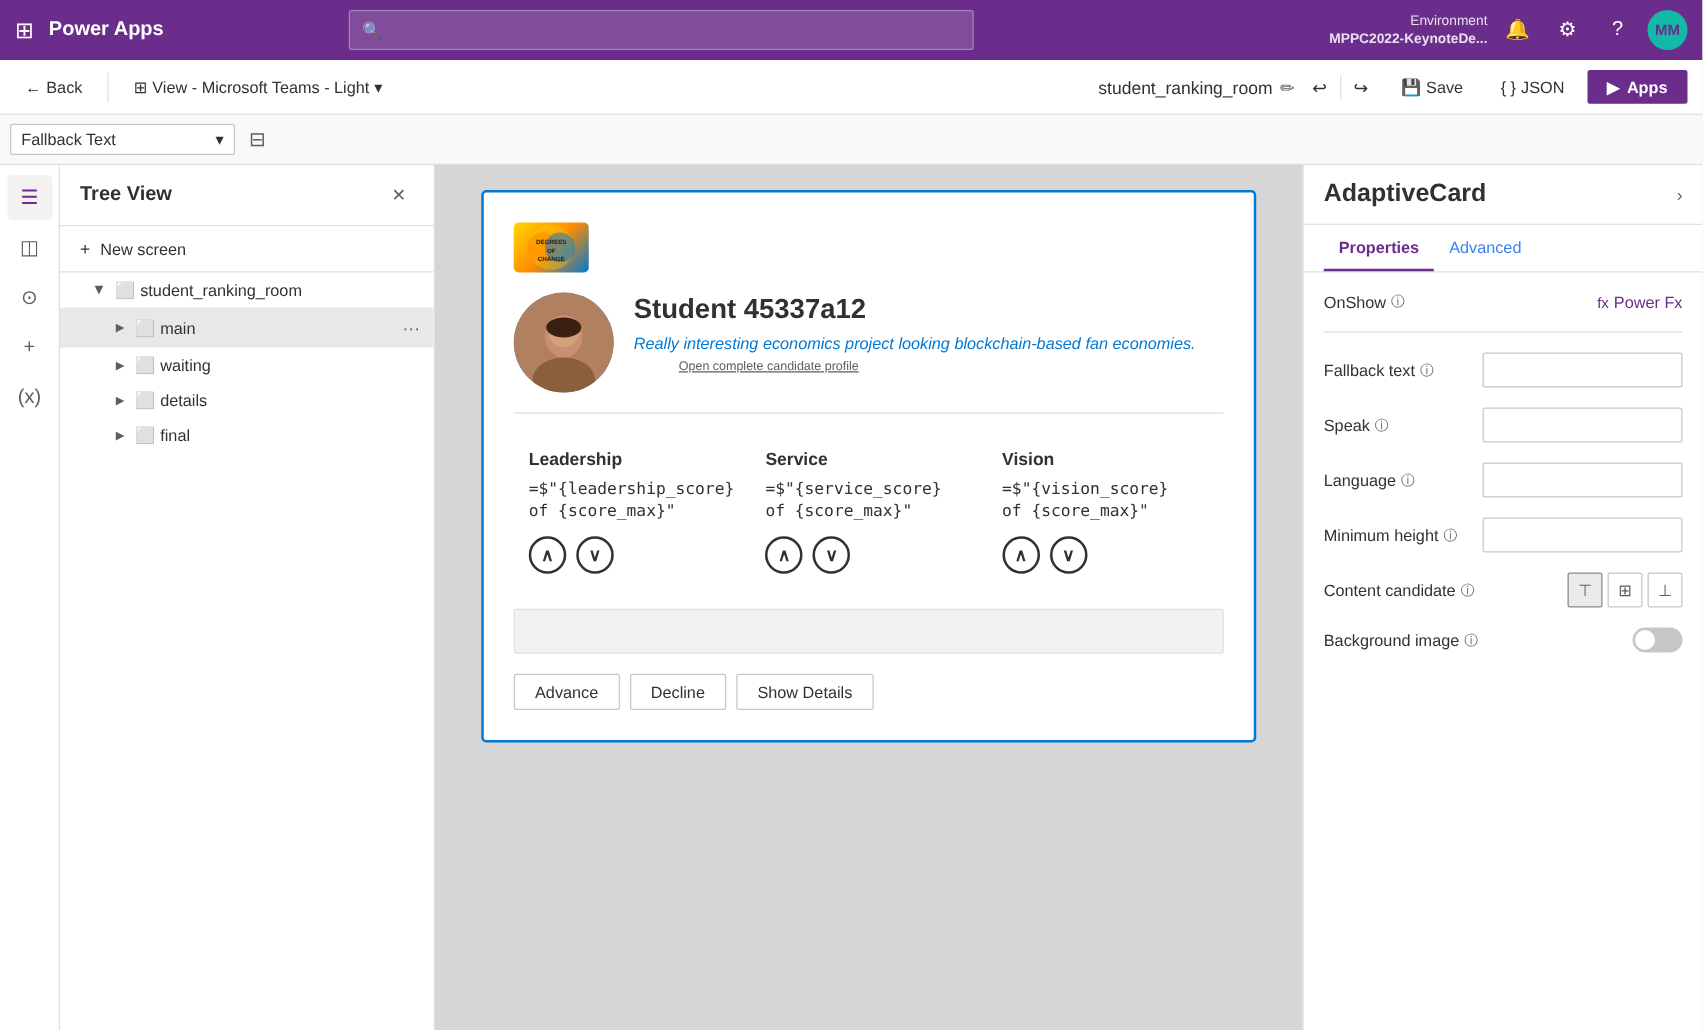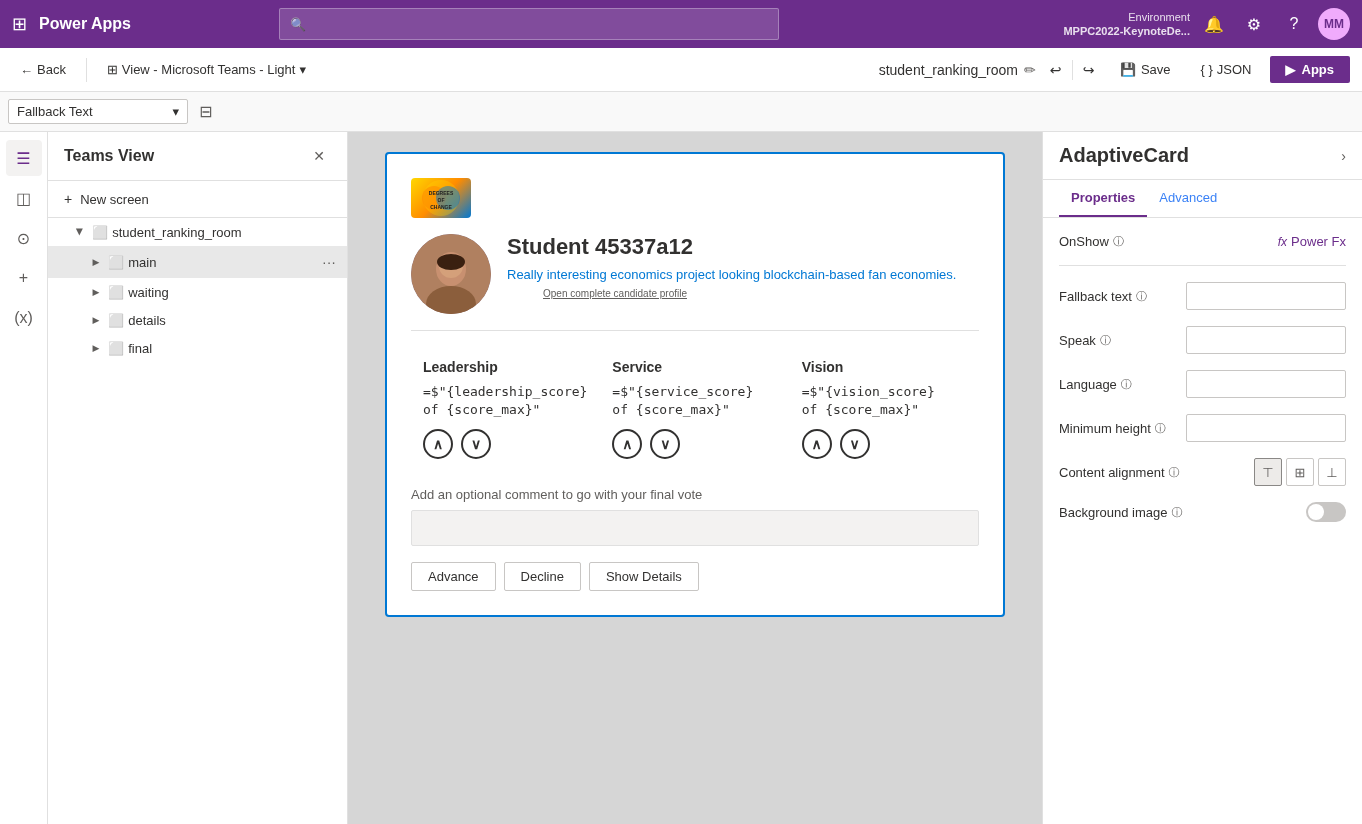--- a/index.html
+++ b/index.html
@@ -54,21 +54,21 @@
       color: rgba(255,255,255,0.85);
       line-height: 1.3;
     }
     .top-nav-icon-btn {
       width: 32px; height: 32px;
       display: flex; align-items: center; justify-content: center;
       color: white; font-size: 16px; cursor: pointer; border-radius: 50%;
     }
     .avatar-circle {
       width: 32px; height: 32px;
-      background: #f0abfc;
+      background: #14b8a6;
       border-radius: 50%;
       display: flex; align-items: center; justify-content: center;
       color: #6b2d8b; font-weight: 700; font-size: 12px;
       cursor: pointer;
     }
 
     
     .toolbar {
       background: white;
       height: 44px;
@@ -256,21 +256,21 @@
       border-bottom: 1px solid #e0e0e0;
     }
     .card-avatar {
       width: 80px; height: 80px; border-radius: 50%;
       background: #8b6f7a;
       overflow: hidden; flex-shrink: 0;
       display: flex; align-items: center; justify-content: center;
     }
     .card-student-info { flex: 1; }
     .card-student-name { font-size: 22px; font-weight: 700; color: #323130; }
-    .card-student-desc { font-size: 13px; color: #0078d4; margin-top: 6px; line-height: 1.4; }
+    .card-student-desc { font-size: 13px; color: #0078d4; margin-top: 6px; line-height: 1.4; font-style: italic; }
     .card-profile-link { font-size: 10px; color: #605e5c; margin-top: 4px; margin-left: 36px; }
     .card-scores-row {
       display: grid; grid-template-columns: 1fr 1fr 1fr; gap: 0;
       margin-bottom: 20px;
     }
     .card-score-col { padding: 8px 12px; }
     .card-score-label { font-size: 14px; font-weight: 600; color: #323130; margin-bottom: 8px; }
     .card-score-value { font-size: 13px; color: #323130; font-family: monospace; margin-bottom: 10px; line-height: 1.4; }
     .card-score-controls { display: flex; gap: 8px; }
     .score-btn {
@@ -426,21 +426,21 @@
   <div class="left-sidebar">
     <div class="sidebar-icon active">☰</div>
     <div class="sidebar-icon">◫</div>
     <div class="sidebar-icon">⊙</div>
     <div class="sidebar-icon">+</div>
     <div class="sidebar-icon">(x)</div>
   </div>
 
   <div class="tree-panel">
     <div class="tree-header">
-      <span class="tree-title">Teams View</span>
+      <span class="tree-title">Tree View</span>
       <button class="tree-close-btn">✕</button>
     </div>
     <div class="tree-new-screen">
       <span style="font-size:14px;color:#323130;">+</span>
       <span>New screen</span>
     </div>
     <div class="tree-items">
 
       <div class="tree-item tree-item-indent1">
         <button class="chevron-btn expanded">▶</button>
@@ -528,21 +528,20 @@
         <div class="card-score-col">
           <div class="card-score-label">Vision</div>
           <div class="card-score-value">=$"{vision_score}<br>of {score_max}"</div>
           <div class="card-score-controls">
             <button class="score-btn">∧</button>
             <button class="score-btn">∨</button>
           </div>
         </div>
       </div>
 
-      <div class="card-comment-label">Add an optional comment to go with your final vote</div>
       <div class="card-comment-input"></div>
 
       <div class="card-actions">
         <button class="card-action-btn">Advance</button>
         <button class="card-action-btn">Decline</button>
         <button class="card-action-btn">Show Details</button>
       </div>
     </div>
   </div>
 
@@ -556,21 +555,21 @@
       <div class="right-panel-tab">Advanced</div>
     </div>
     <div class="right-panel-content">
 
       <div class="property-row">
         <div class="property-label">
           <span>OnShow</span>
           <span class="property-info">ⓘ</span>
         </div>
         <div class="property-value">
-          <span style="font-size:12px;color:#6b2d8b;font-style:italic;">fx</span>
+          <span style="font-size:12px;color:#6b2d8b;">fx</span>
           <span>Power Fx</span>
         </div>
       </div>
       <div class="property-divider"></div>
 
       <div class="property-row">
         <div class="property-label">
           <span>Fallback text</span>
           <span class="property-info">ⓘ</span>
         </div>
@@ -596,21 +595,21 @@
       <div class="property-row">
         <div class="property-label">
           <span>Minimum height</span>
           <span class="property-info">ⓘ</span>
         </div>
         <input class="property-input" type="text" value="" style="">
       </div>
 
       <div class="property-row">
         <div class="property-label">
-          <span>Content alignment</span>
+          <span>Content candidate</span>
           <span class="property-info">ⓘ</span>
         </div>
         <div class="content-align-group">
           <button class="align-btn active">⊤</button>
           <button class="align-btn">⊞</button>
           <button class="align-btn">⊥</button>
         </div>
       </div>
 
       <div class="property-row">

